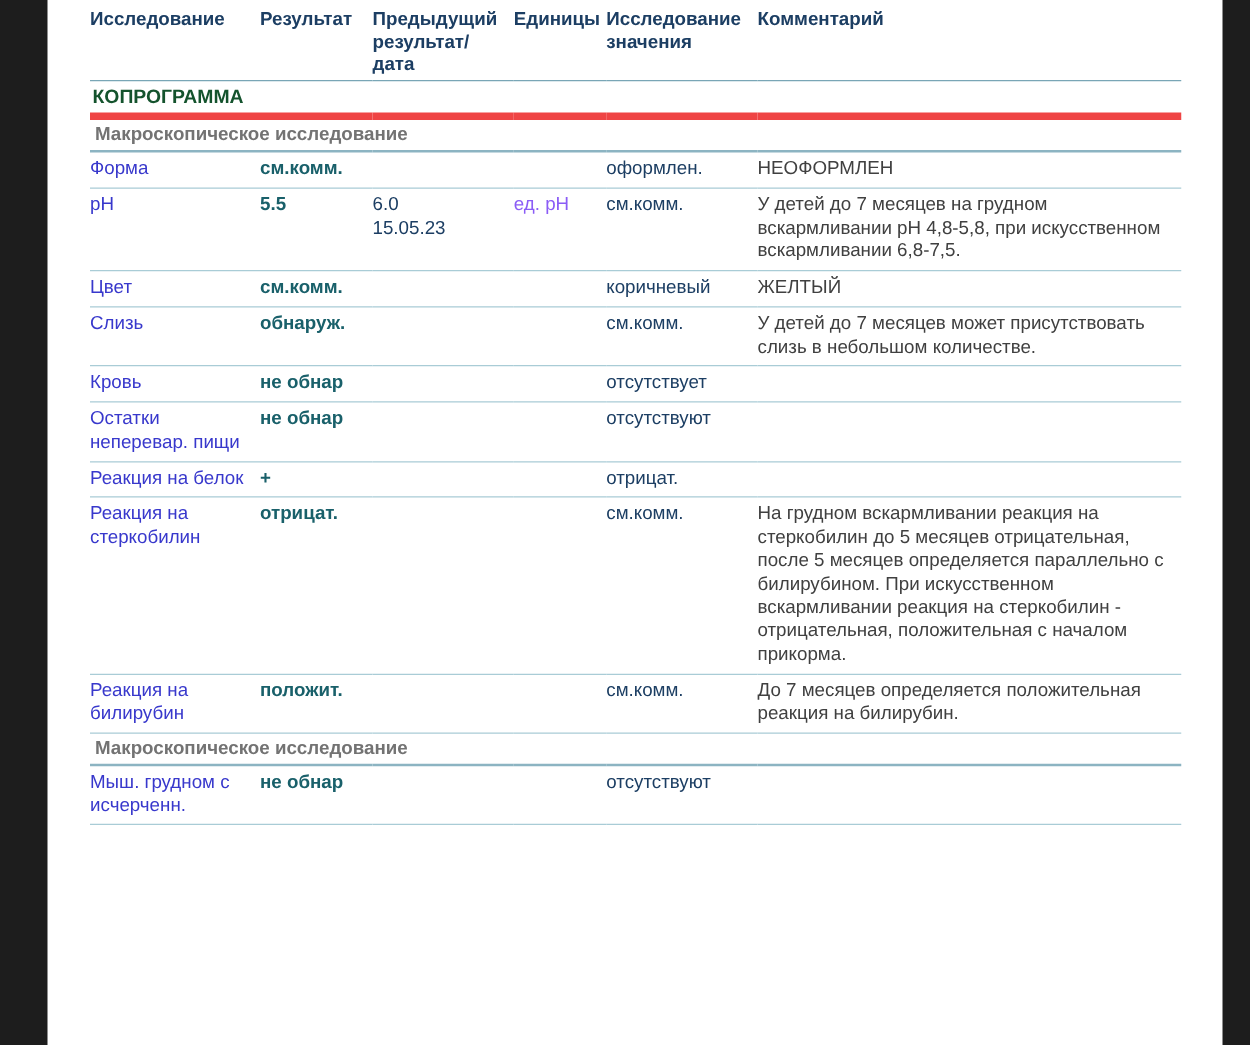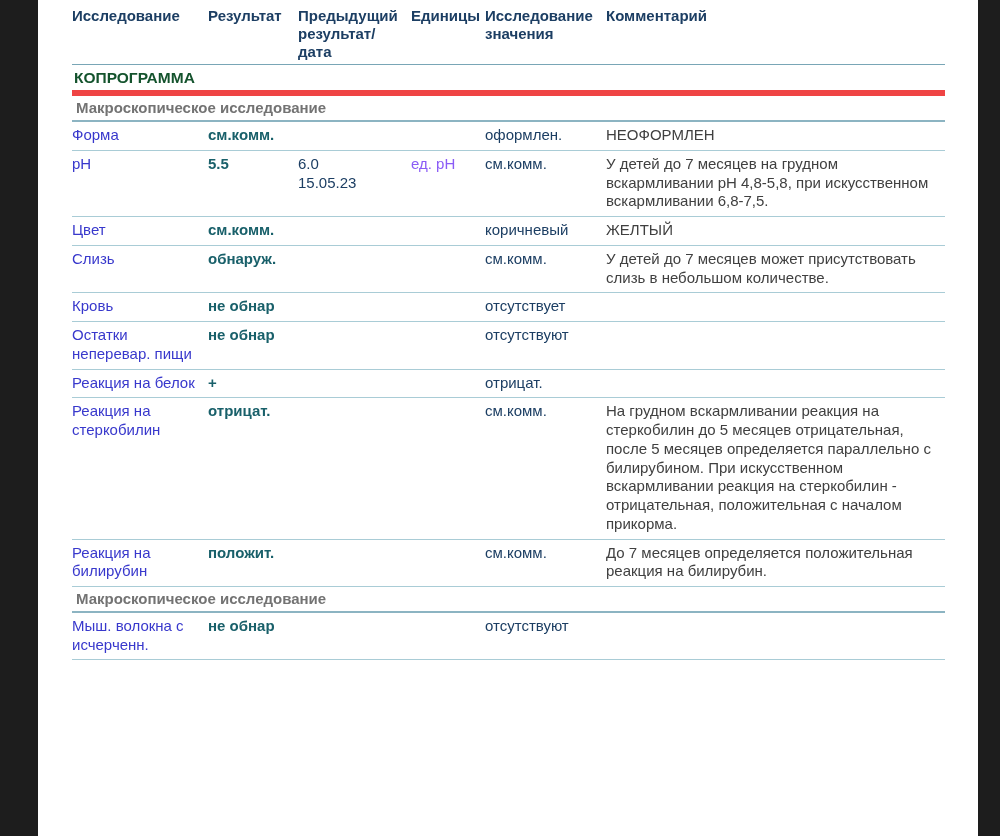--- a/index.html
+++ b/index.html
@@ -167,21 +167,21 @@
           <td class="result">положит.</td>
           <td class="prev"></td>
           <td class="units"></td>
           <td class="ref">см.комм.</td>
           <td class="comment">До 7 месяцев определяется положительная реакция на билирубин.</td>
         </tr>
         <tr class="subsection">
           <td colspan="6">Макроскопическое исследование</td>
         </tr>
         <tr class="data-row">
-          <td class="name">Мыш. волокна с исчерченн.</td>
+          <td class="name">Мыш. грудном с исчерченн.</td>
           <td class="result">не обнар</td>
           <td class="prev"></td>
           <td class="units"></td>
           <td class="ref">отсутствуют</td>
           <td class="comment"></td>
         </tr>
       </tbody>
   </table>
 
 </div>

